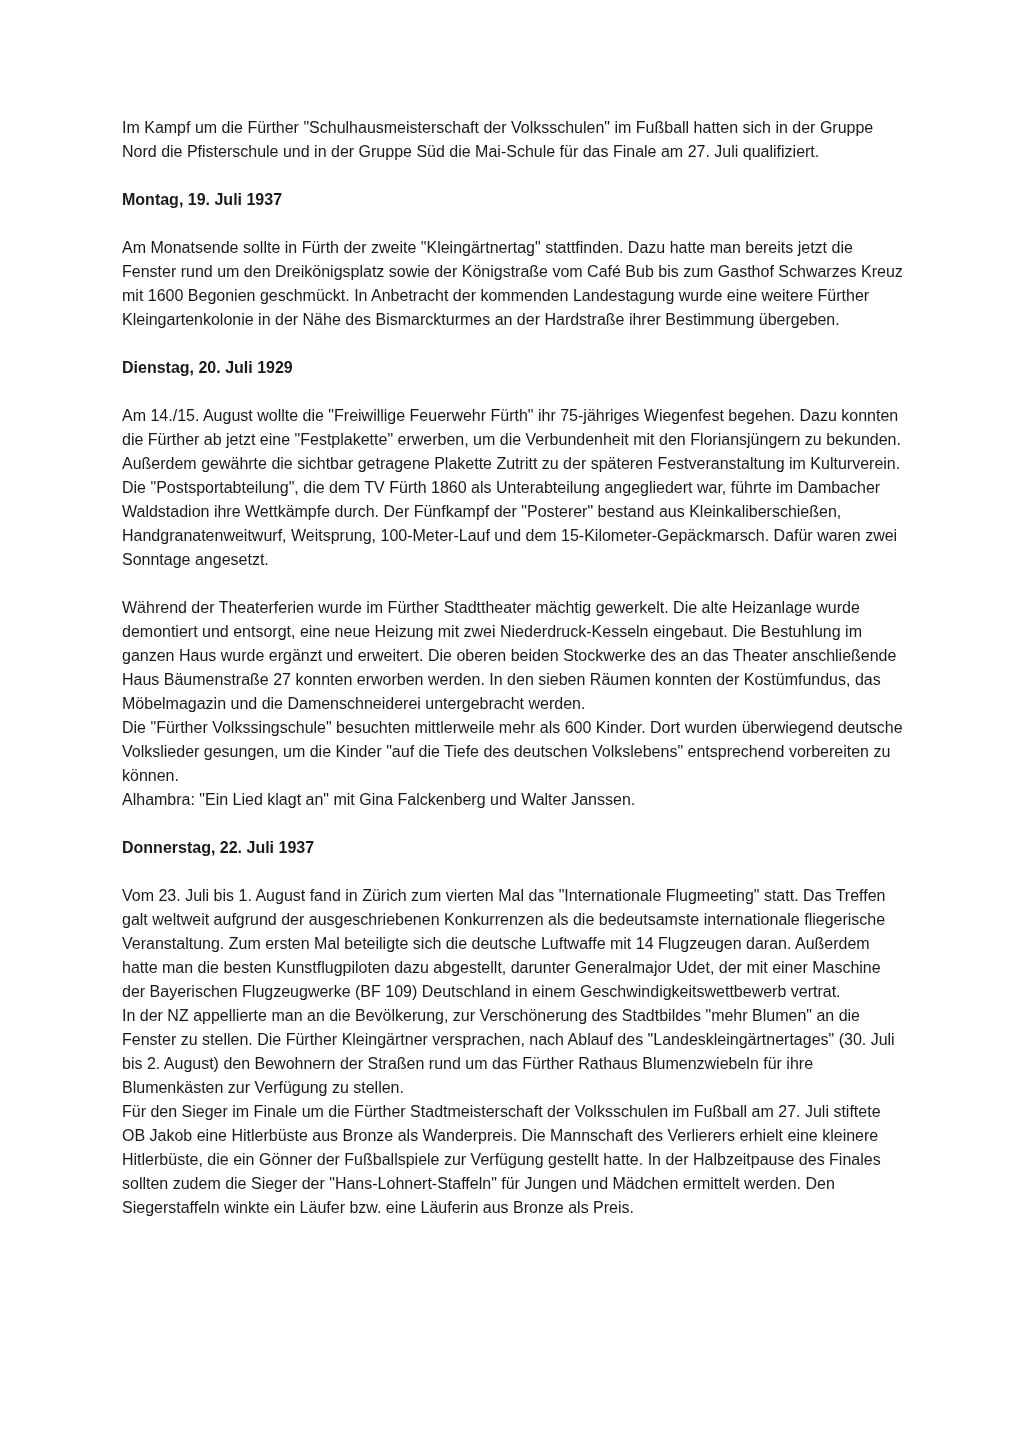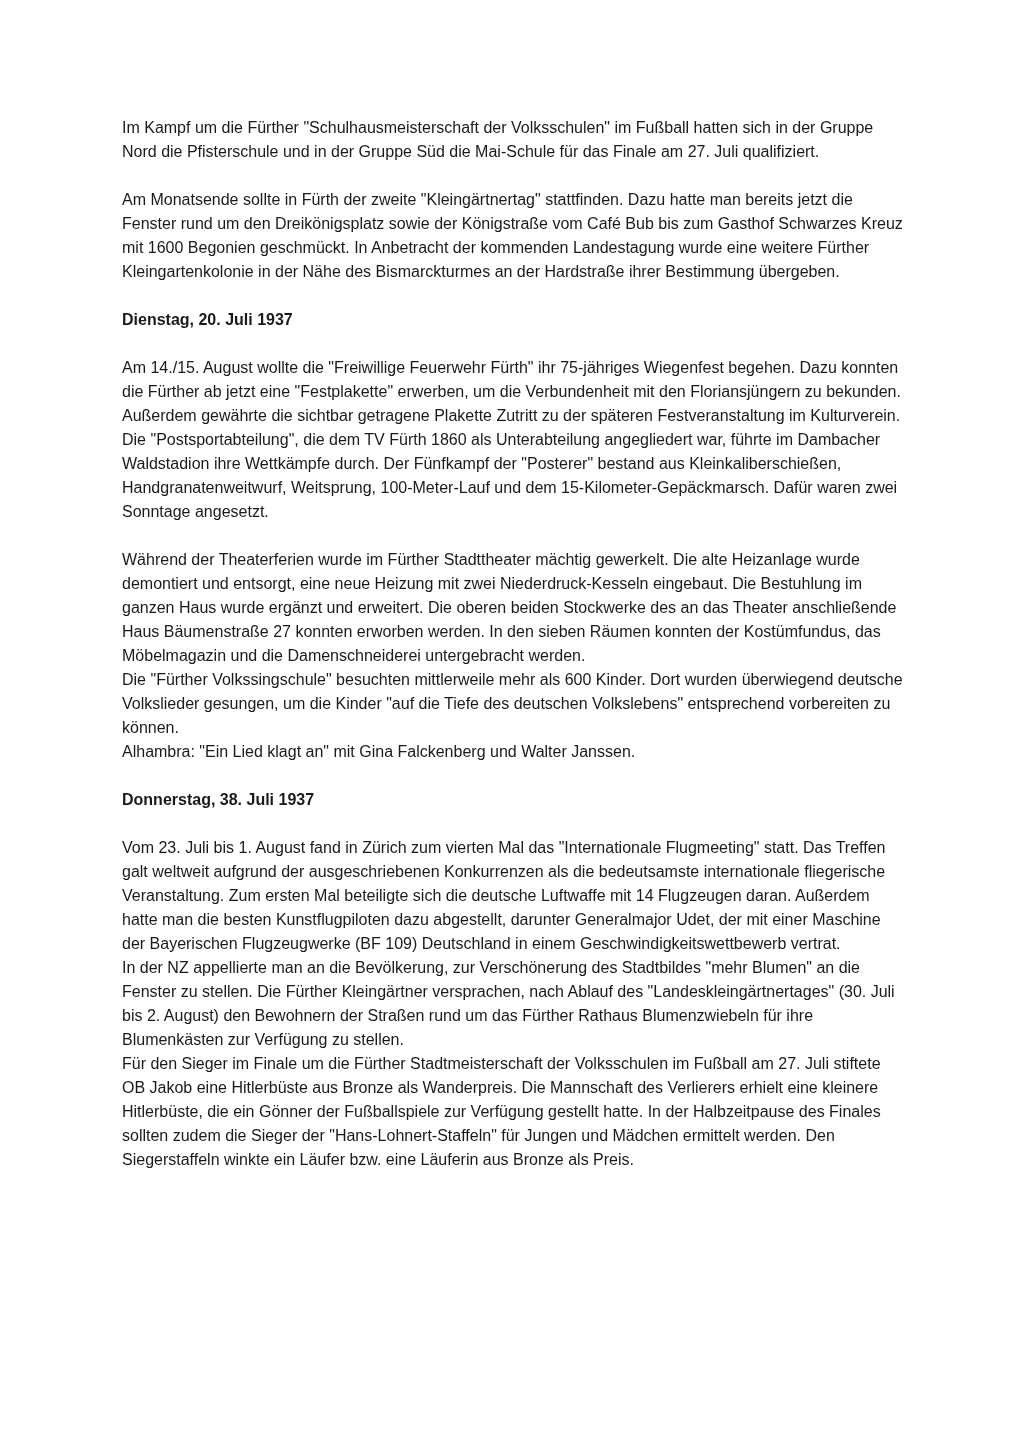--- a/index.html
+++ b/index.html
@@ -33,25 +33,26 @@
     font-weight: bold;
     margin: 0 0 24px 0;
   }
 </style>
 </head>
 <body>
 
 <div class="page">
   <main class="doc">
     <p class="para">Im Kampf um die Fürther "Schulhausmeisterschaft der Volksschulen" im Fußball hatten sich in der Gruppe Nord die Pfisterschule und in der Gruppe Süd die Mai-Schule für das Finale am 27. Juli qualifiziert.</p>
+    <h2 class="head">Montag, 19. Juli 1937</h2>
     <p class="para">Am Monatsende sollte in Fürth der zweite "Kleingärtnertag" stattfinden. Dazu hatte man bereits jetzt die Fenster rund um den Dreikönigsplatz sowie der Königstraße vom Café Bub bis zum Gasthof Schwarzes Kreuz mit 1600 Begonien geschmückt. In Anbetracht der kommenden Landestagung wurde eine weitere Fürther Kleingartenkolonie in der Nähe des Bismarckturmes an der Hardstraße ihrer Bestimmung übergeben.</p>
-    <h2 class="head">Dienstag, 20. Juli 1937</h2>
+    <h2 class="head">Dienstag, 20. Juli 1929</h2>
     <p class="para">Am 14./15. August wollte die "Freiwillige Feuerwehr Fürth" ihr 75-jähriges Wiegenfest begehen. Dazu konnten die Fürther ab jetzt eine "Festplakette" erwerben, um die Verbundenheit mit den Floriansjüngern zu bekunden. Außerdem gewährte die sichtbar getragene Plakette Zutritt zu der späteren Festveranstaltung im Kulturverein.
 Die "Postsportabteilung", die dem TV Fürth 1860 als Unterabteilung angegliedert war, führte im Dambacher Waldstadion ihre Wettkämpfe durch. Der Fünfkampf der "Posterer" bestand aus Kleinkaliberschießen, Handgranatenweitwurf, Weitsprung, 100-Meter-Lauf und dem 15-Kilometer-Gepäckmarsch. Dafür waren zwei Sonntage angesetzt.</p>
     <p class="para">Während der Theaterferien wurde im Fürther Stadttheater mächtig gewerkelt. Die alte Heizanlage wurde demontiert und entsorgt, eine neue Heizung mit zwei Niederdruck-Kesseln eingebaut. Die Bestuhlung im ganzen Haus wurde ergänzt und erweitert. Die oberen beiden Stockwerke des an das Theater anschließende Haus Bäumenstraße 27 konnten erworben werden. In den sieben Räumen konnten der Kostümfundus, das Möbelmagazin und die Damenschneiderei untergebracht werden.
 Die "Fürther Volkssingschule" besuchten mittlerweile mehr als 600 Kinder. Dort wurden überwiegend deutsche Volkslieder gesungen, um die Kinder "auf die Tiefe des deutschen Volkslebens" entsprechend vorbereiten zu können.
 Alhambra: "Ein Lied klagt an" mit Gina Falckenberg und Walter Janssen.</p>
-    <h2 class="head">Donnerstag, 38. Juli 1937</h2>
+    <h2 class="head">Donnerstag, 22. Juli 1937</h2>
     <p class="para">Vom 23. Juli bis 1. August fand in Zürich zum vierten Mal das "Internationale Flugmeeting" statt. Das Treffen galt weltweit aufgrund der ausgeschriebenen Konkurrenzen als die bedeutsamste internationale fliegerische Veranstaltung. Zum ersten Mal beteiligte sich die deutsche Luftwaffe mit 14 Flugzeugen daran. Außerdem hatte man die besten Kunstflugpiloten dazu abgestellt, darunter Generalmajor Udet, der mit einer Maschine der Bayerischen Flugzeugwerke (BF 109) Deutschland in einem Geschwindigkeitswettbewerb vertrat.
 In der NZ appellierte man an die Bevölkerung, zur Verschönerung des Stadtbildes "mehr Blumen" an die Fenster zu stellen. Die Fürther Kleingärtner versprachen, nach Ablauf des "Landeskleingärtnertages" (30. Juli bis 2. August) den Bewohnern der Straßen rund um das Fürther Rathaus Blumenzwiebeln für ihre Blumenkästen zur Verfügung zu stellen.
 Für den Sieger im Finale um die Fürther Stadtmeisterschaft der Volksschulen im Fußball am 27. Juli stiftete OB Jakob eine Hitlerbüste aus Bronze als Wanderpreis. Die Mannschaft des Verlierers erhielt eine kleinere Hitlerbüste, die ein Gönner der Fußballspiele zur Verfügung gestellt hatte. In der Halbzeitpause des Finales sollten zudem die Sieger der "Hans-Lohnert-Staffeln" für Jungen und Mädchen ermittelt werden. Den Siegerstaffeln winkte ein Läufer bzw. eine Läuferin aus Bronze als Preis.</p>
   </main>
 </div>
 
 </body></html>

